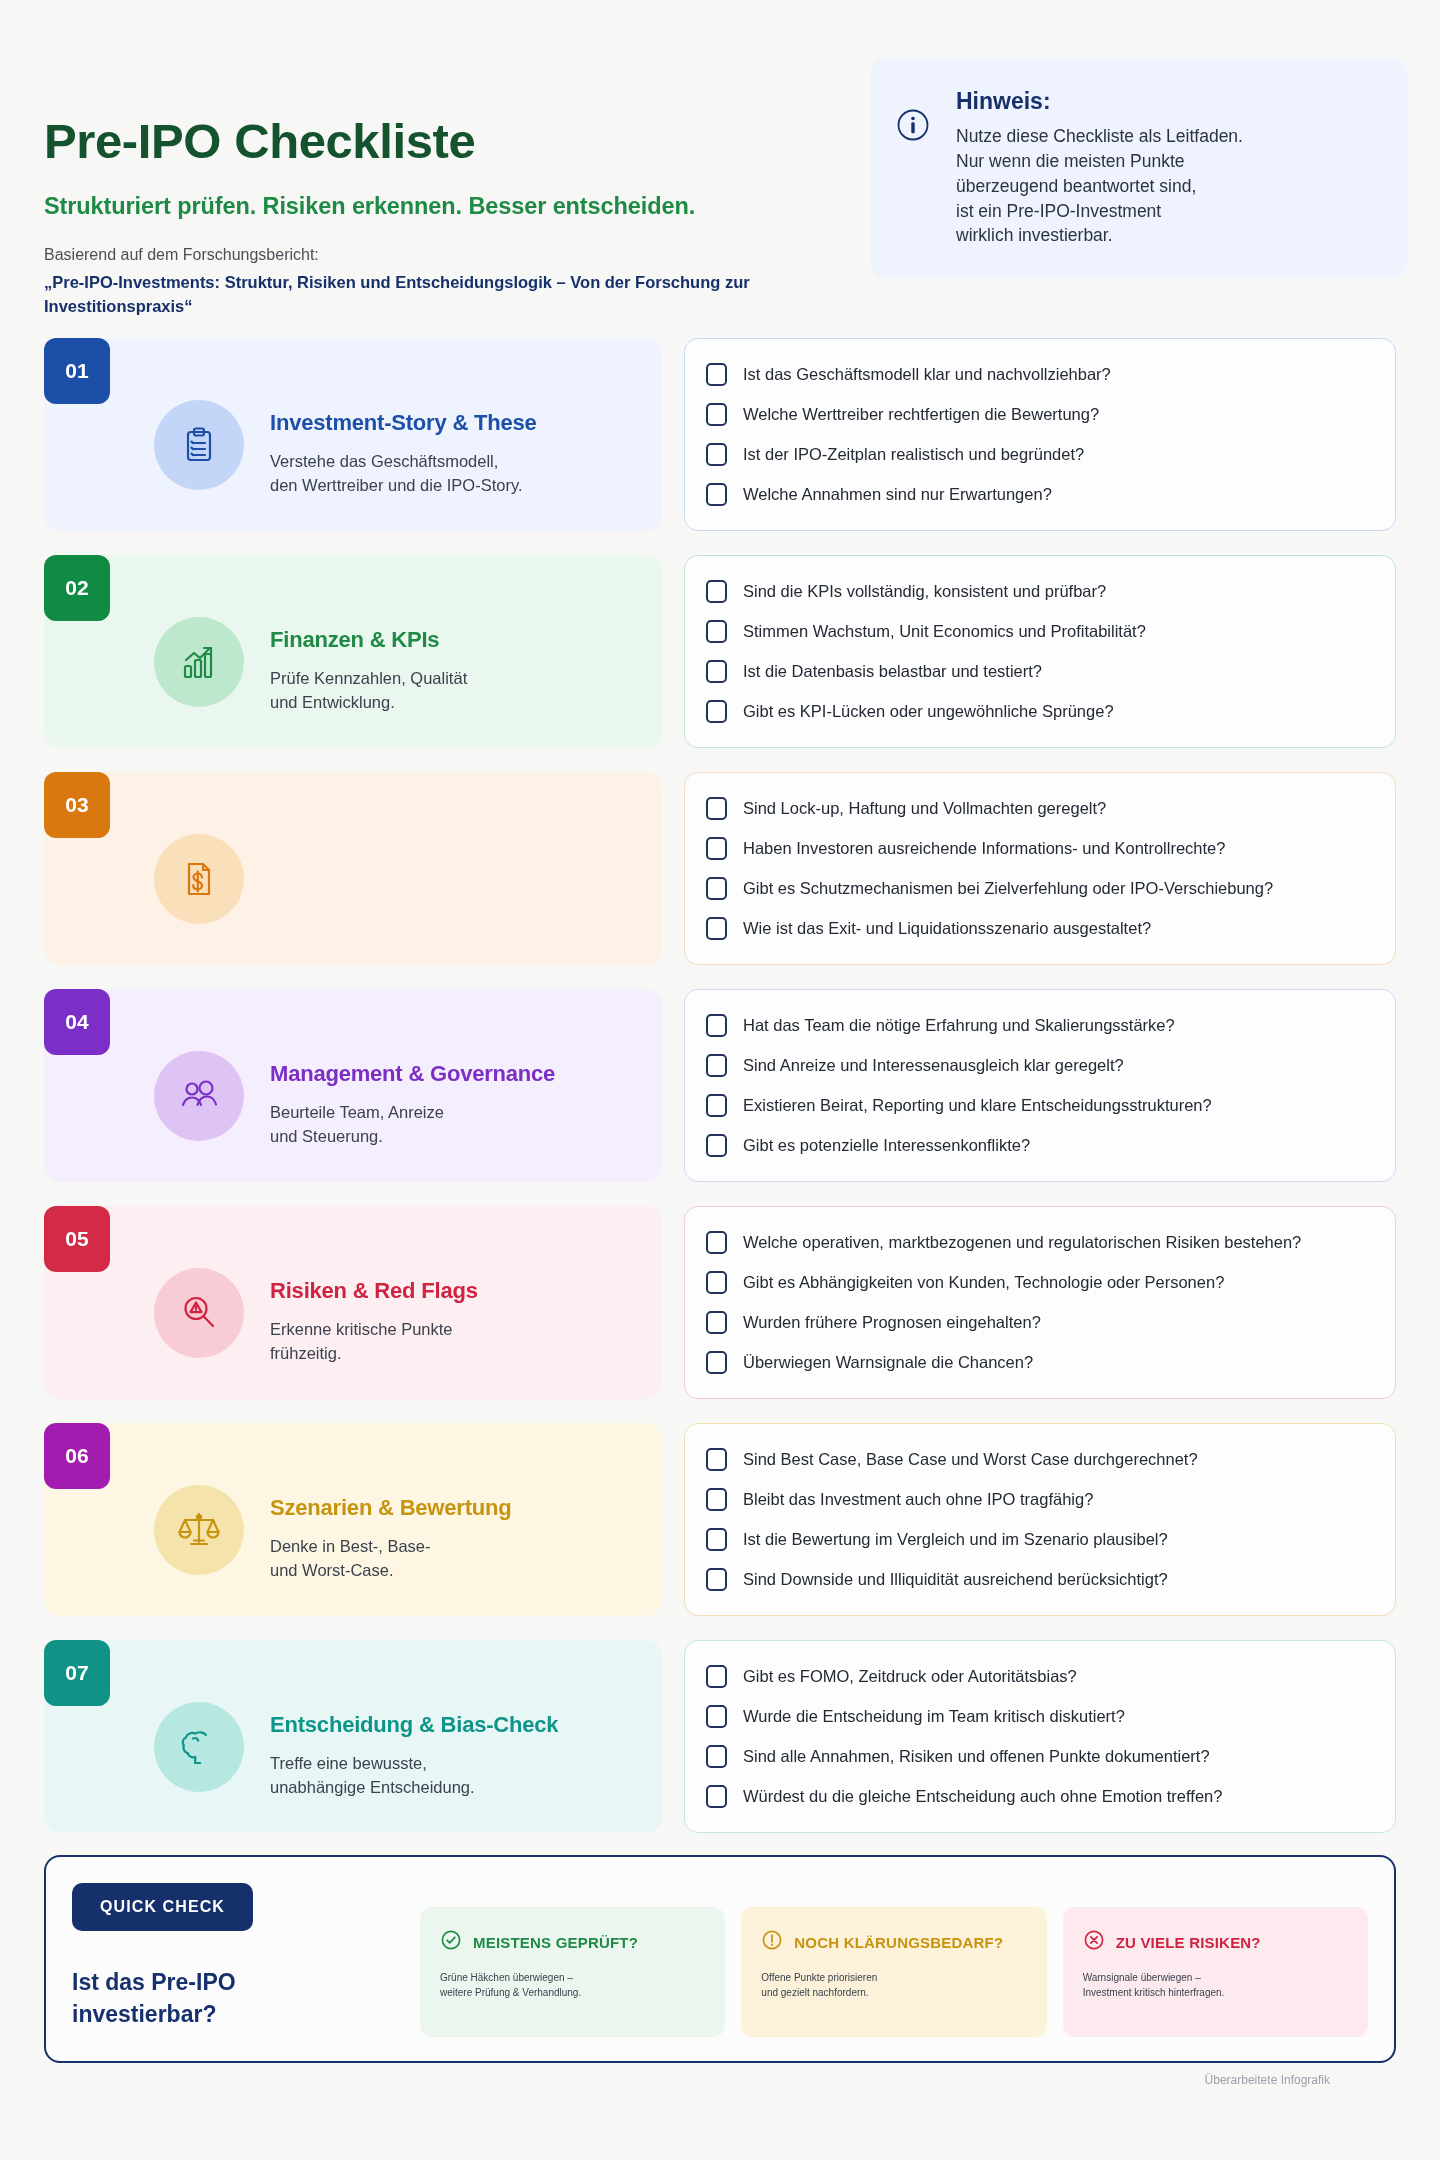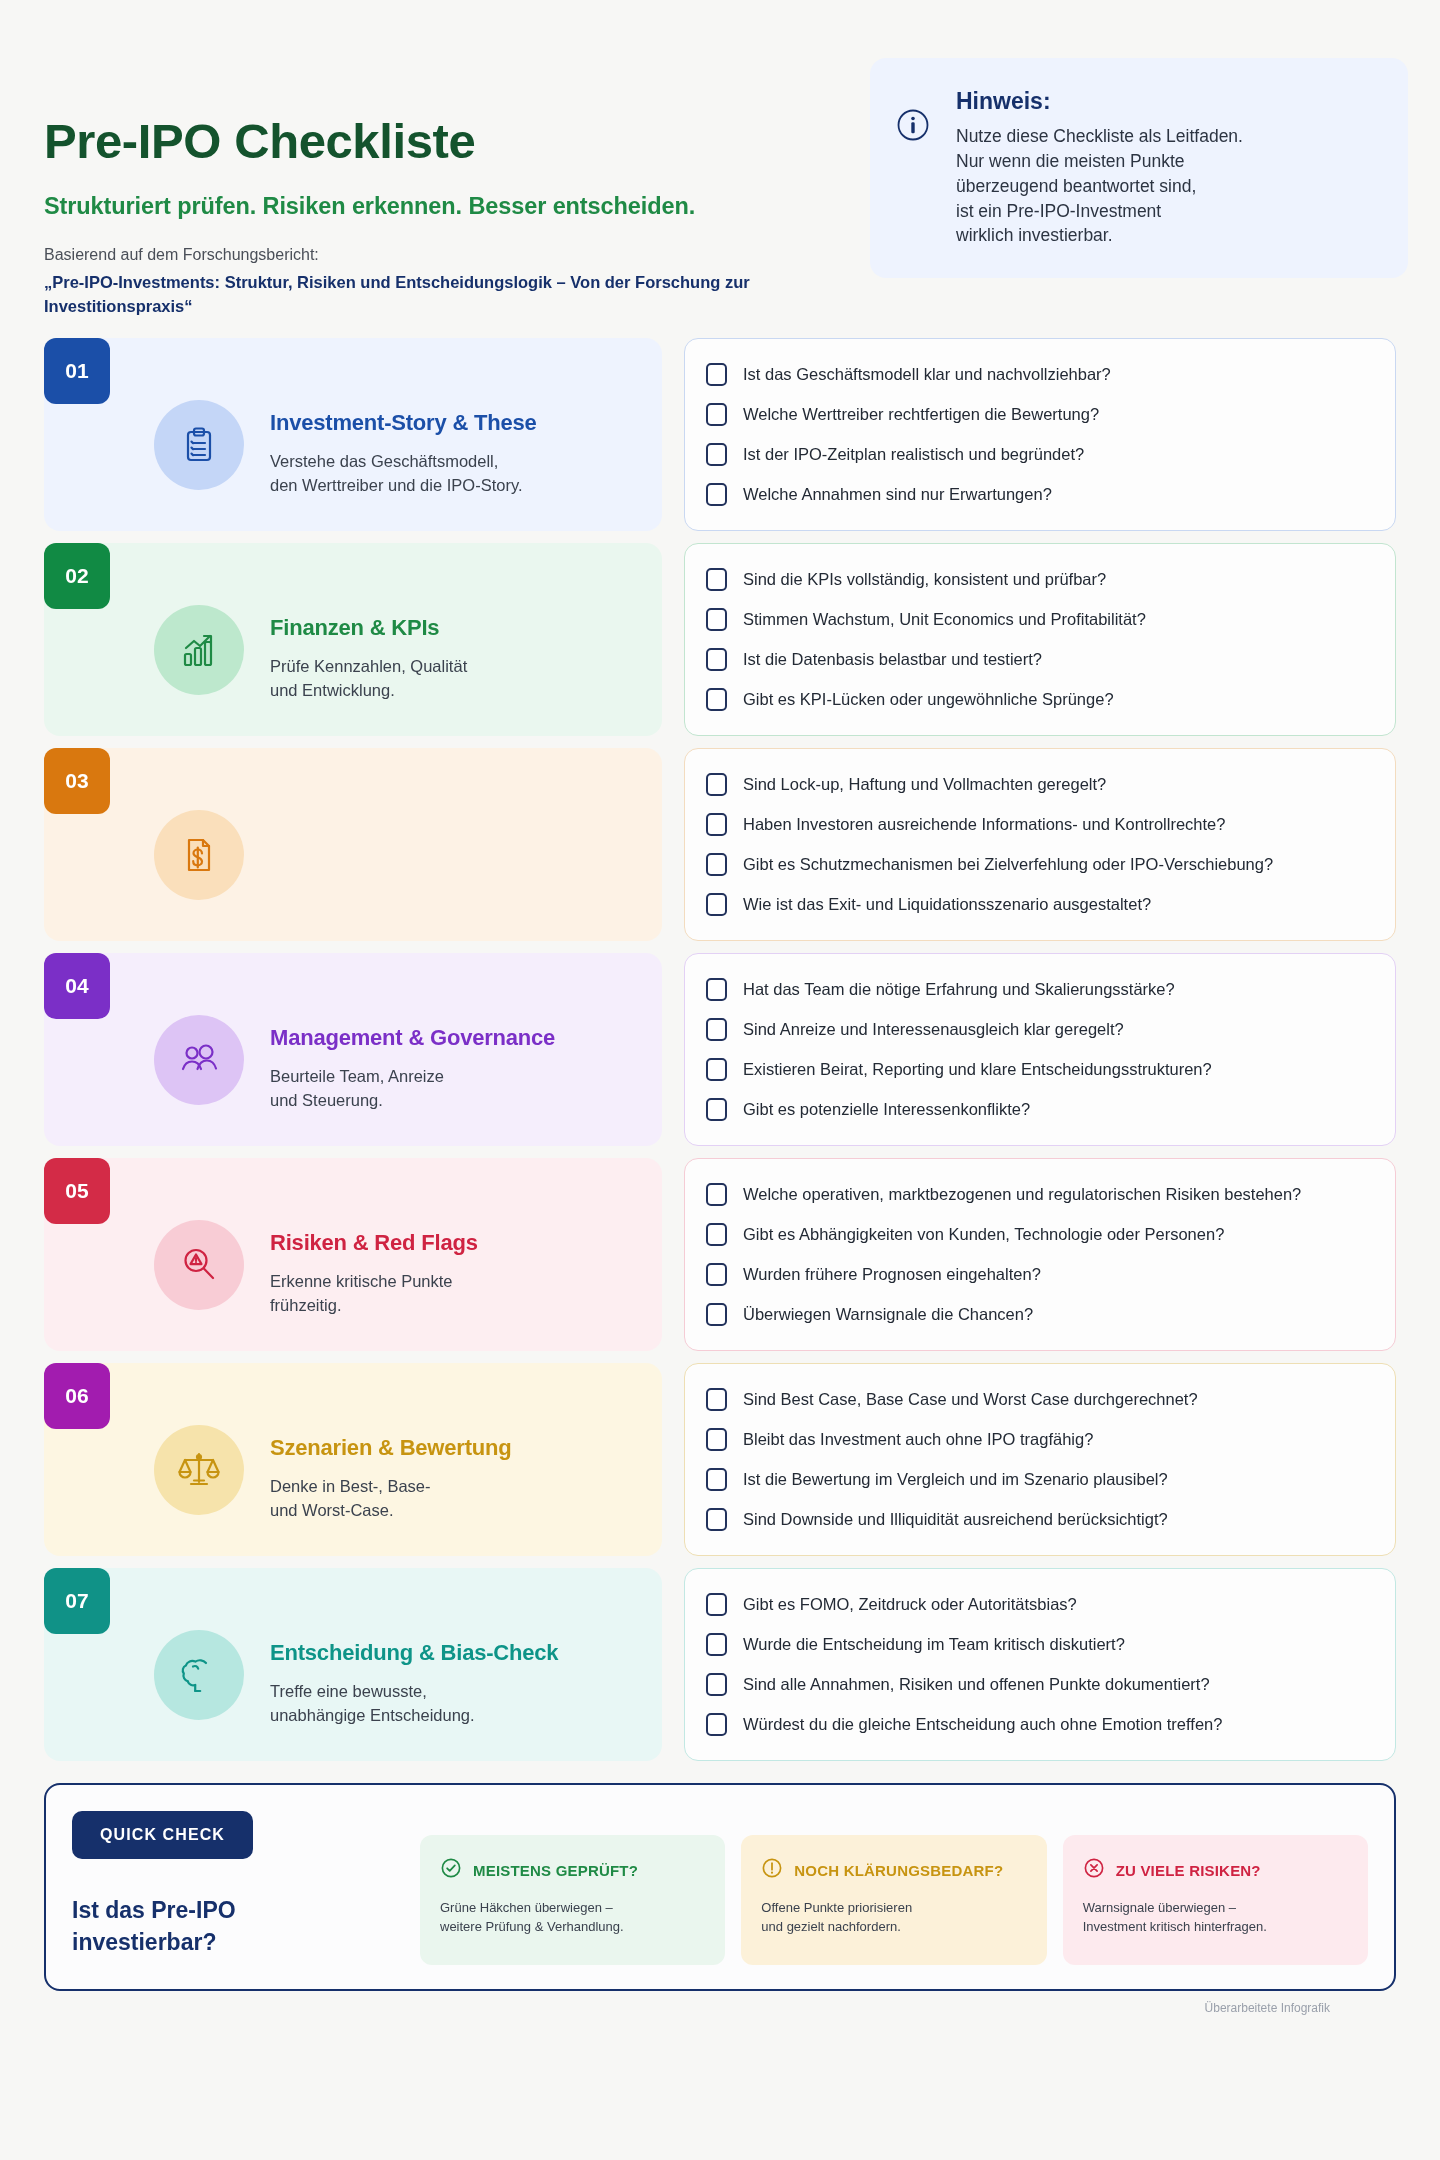--- a/index.html
+++ b/index.html
@@ -37,21 +37,21 @@
   }
   .info-icon { flex: 0 0 34px; margin-top: 22px; }
   .hinweis-body { padding-top: 2px; }
   .hinweis-title { font-size: 23px; font-weight: bold; color: #16306b; }
   .hinweis-text {
     margin-top: 9px; font-size: 17.5px; color: #2c3442; line-height: 1.42;
     white-space: pre-line;
   }
 
   
-  .sections { padding: 20px 44px 0 44px; display: flex; flex-direction: column; gap: 12px; }
+  .sections { padding: 20px 44px 0 44px; display: flex; flex-direction: column; gap: 24px; }
   .section { position: relative; display: flex; gap: 22px; min-height: 190px; }
 
   .badge {
     position: absolute; left: 0; top: 0; width: 66px; height: 66px;
     border-radius: 12px; color: #fff; font-size: 21px; font-weight: bold;
     display: flex; align-items: center; justify-content: center; z-index: 3;
   }
 
   .left-card {
     position: relative; flex: 0 0 618px; border-radius: 16px;
@@ -97,21 +97,21 @@
   }
   .quick-question {
     margin-top: 36px; font-size: 23px; font-weight: bold; color: #16306b;
     line-height: 1.38; white-space: pre-line;
   }
   .outcomes { flex: 1 1 auto; display: flex; gap: 16px; align-items: flex-start; padding-top: 24px; }
   .outcome { flex: 1 1 0; border-radius: 12px; padding: 22px 20px 26px 20px; min-height: 130px; }
   .outcome-head { display: flex; align-items: center; gap: 11px; }
   .outcome-title { font-size: 15px; font-weight: bold; letter-spacing: 0.2px; }
   .outcome-text {
-    margin-top: 16px; font-size: 13px; color: #3b424e; line-height: 1.45;
+    margin-top: 16px; font-size: 10px; color: #3b424e; line-height: 1.45;
     white-space: pre-line;
   }
   .credit {
     text-align: right; font-size: 12px; color: #9aa0ab;
     padding: 10px 66px 0 0;
   }
 </style>
 </head>
 <body>
 

